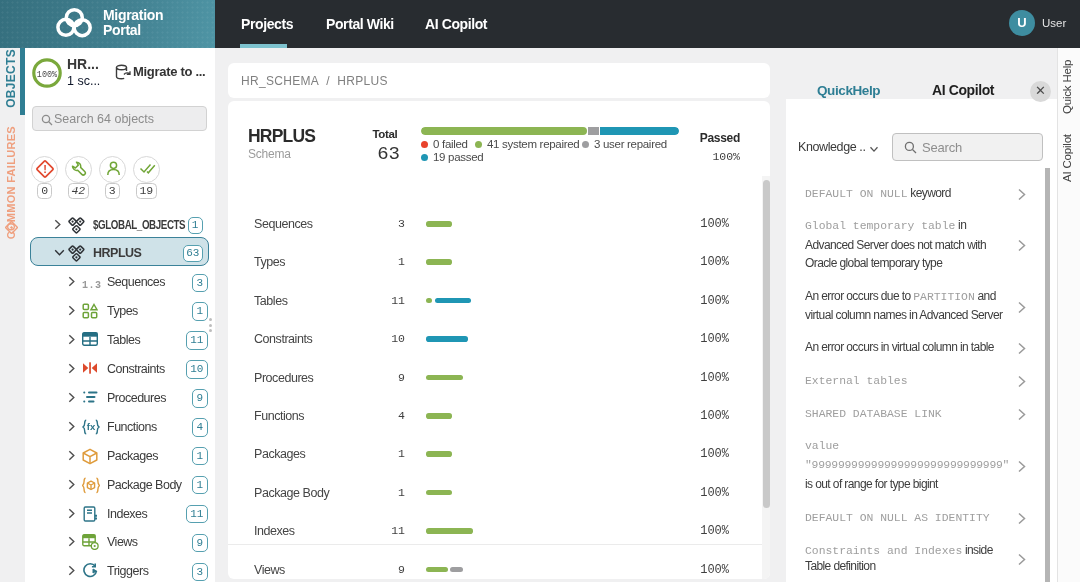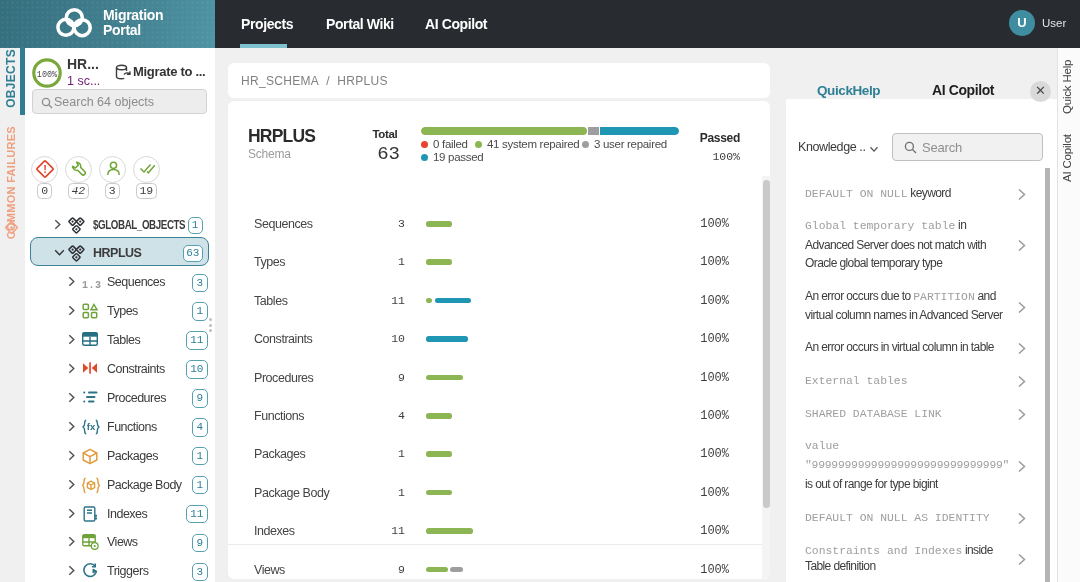--- a/index.html
+++ b/index.html
@@ -24,21 +24,21 @@
   
   .vtext { writing-mode:vertical-rl; transform:rotate(180deg); letter-spacing:0.3px; white-space:nowrap; }
   .railobjects { position:absolute; left:0px; top:49px; width:21px; height:58px; color:#2f7e93; font-size:12px; font-weight:bold; text-align:center; }
   .railcommon { position:absolute; left:0px; top:126px; width:21px; height:92px; color:#ef9f7e; font-size:11px; font-weight:bold; text-align:center; letter-spacing:-0.2px; }
   .railbar { position:absolute; left:20px; top:48px; width:5px; height:67px; background:#2f7e93; }
 
   
   .sidebar { position:absolute; left:25px; top:48px; width:190px; height:534px; background:#fff; }
   .sideitem { position:absolute; white-space:nowrap; }
 
-  .searchbox { position:absolute; left:7px; top:41px; width:175px; height:25px; background:#ededee; border:1px solid #d2d2d2; border-radius:4px; }
+  .searchbox { position:absolute; left:7px; top:58px; width:175px; height:25px; background:#ededee; border:1px solid #d2d2d2; border-radius:4px; }
   .searchbox span { position:absolute; left:21px; top:4.5px; font-size:12.5px; color:#8c8c8c; }
 
   .circ { position:absolute; width:27px; height:27px; border-radius:50%; background:#fff; border:1px solid #d8d8d8; }
   .cbadge { position:absolute; top:135px; height:16px; border:1px solid #c9c9c9; border-radius:4.5px; background:#fff; font-family:"Liberation Mono",monospace; font-size:11.5px; color:#3f3f3f; text-align:center; line-height:14.5px; }
 
   .trow { position:absolute; left:0; width:190px; height:29px; }
   .trow .chev { position:absolute; top:8px; } .trow .chev svg, .trow .ticon svg, .rchev svg { display:block; }
   .trow .ticon { position:absolute; top:6px; }
   .trow .tlabel { position:absolute; top:7px; font-size:12.5px; color:#3b3b3b; letter-spacing:-0.5px; }
   .trow .tbadge { position:absolute; border:1.2px solid #56a0b0; border-radius:5px; background:#fff; font-family:"Liberation Mono",monospace; font-size:11px; color:#2f7e93; text-align:center; }
@@ -97,21 +97,21 @@
   </g>
 </svg>
 
 <div class="sidebar">
 
   <svg class="abs" style="left:6px; top:9px;" width="32" height="32" viewBox="0 0 32 32">
     <circle cx="16" cy="16" r="13.2" fill="#fff" stroke="#7aa83c" stroke-width="3.2"></circle>
     <text x="16" y="19.5" text-anchor="middle" font-family="Liberation Mono, monospace" font-size="8.5" fill="#4c4c4c">100%</text>
   </svg>
   <div class="sideitem" style="left:42px; top:8px; font-size:14px; font-weight:bold; color:#3a3a3a;">HR...</div>
-  <div class="sideitem" style="left:42px; top:26px; font-size:12.5px; color:#701a75;">1 sc...</div>
+  <div class="sideitem" style="left:42px; top:26px; font-size:12.5px; color:#0f172a;">1 sc...</div>
   <svg class="abs" style="left:90px; top:16px;" width="16" height="17" viewBox="0 0 16 17">
     <g fill="none" stroke="#3c3c3c" stroke-width="1.4">
       <ellipse cx="6.5" cy="3.5" rx="5" ry="2.2"></ellipse>
       <path d="M1.5 3.5 V12.5 C1.5 13.8 3.7 14.8 6.5 14.8 C7.5 14.8 8.4 14.7 9.2 14.4"></path>
       <path d="M11.5 3.5 V7"></path>
       <path d="M9 10.5 C10.5 8.5 13.5 8.5 15 10.2 M15 7.2 V10.4 H11.8" stroke-width="1.3"></path>
     </g>
   </svg>
   <div class="sideitem" style="left:108px; top:16px; font-size:13px; font-weight:bold; color:#333; letter-spacing:-0.3px;">Migrate to ...</div>
 

